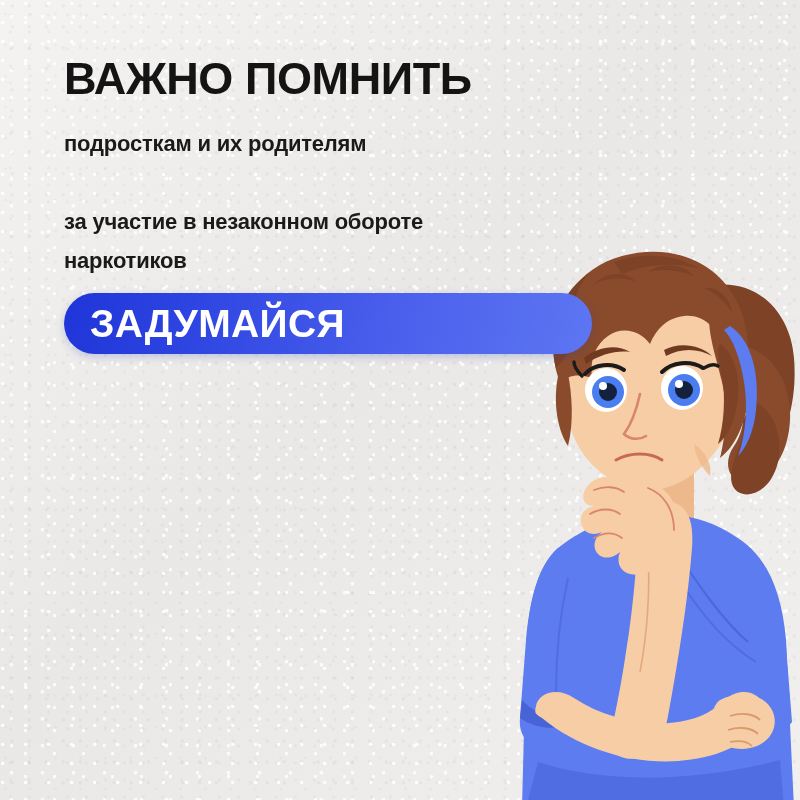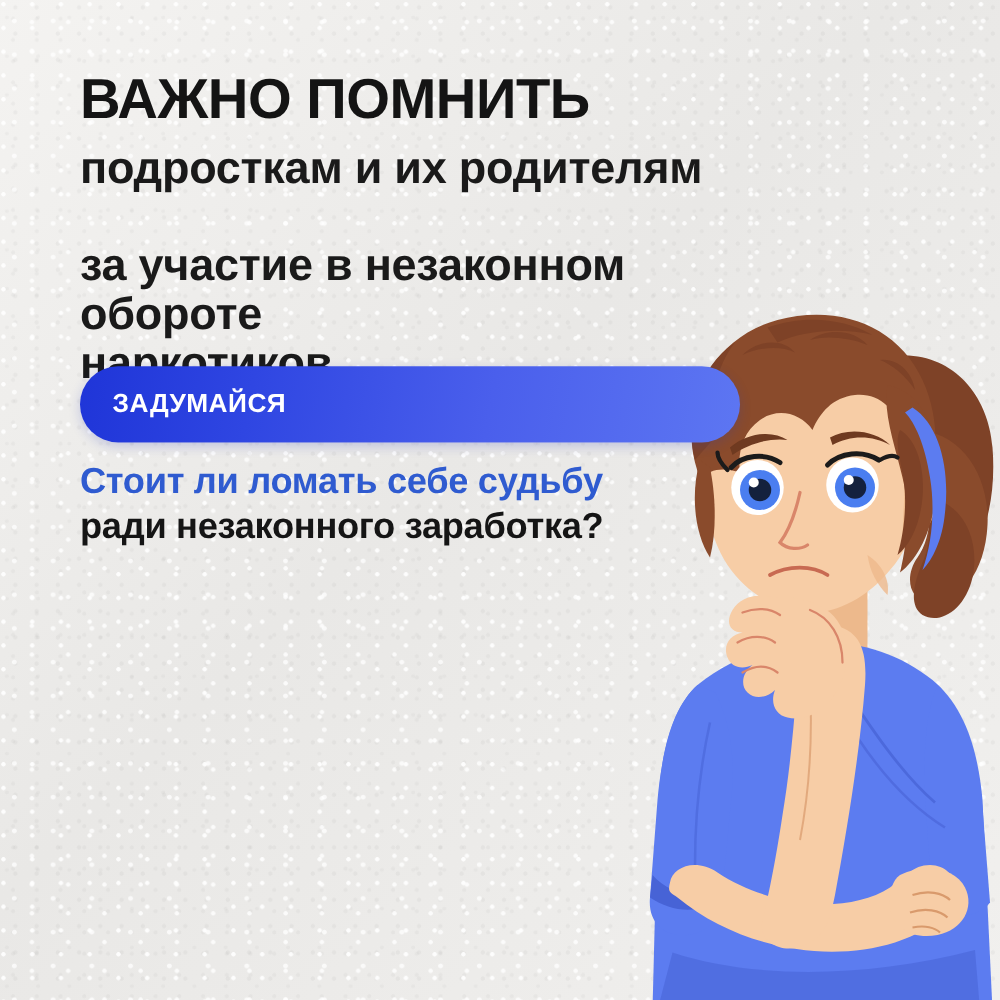--- a/index.html
+++ b/index.html
@@ -40,23 +40,23 @@
     line-height: 50px;
     font-weight: 800;
     letter-spacing: -0.4px;
     color: #141414;
     white-space: nowrap;
   }
 
   .subhead {
     position: absolute;
     left: 64px;
-    top: 114px;
+    top: 124px;
     width: 530px;
-    font-size: 36px;
+    font-size: 22px;
     line-height: 39px;
     font-weight: 700;
     color: #1a1a1a;
     letter-spacing: -0.2px;
   }
   .subhead .accent { color: #2f5bd0; }
 
   
   .banner {
     position: absolute;
@@ -67,21 +67,21 @@
     border-radius: 31px;
     background: linear-gradient(100deg, #1f35d8 0%, #2f46e2 26%, #4a5fec 62%, #5d76f2 100%);
     box-shadow: 0 3px 9px rgba(40,60,180,0.22);
     z-index: 6;
   }
   .banner-label {
     position: absolute;
     left: 26px;
     top: 50%;
     transform: translateY(-51%);
-    font-size: 21px;
+    font-size: 39px;
     font-weight: 800;
     color: #ffffff;
     letter-spacing: 0.4px;
   }
 
   .question {
     position: absolute;
     left: 64px;
     top: 367px;
     width: 520px;
@@ -153,24 +153,20 @@
     <span>подросткам и их родителям</span><br>
     <br>
     <span>за участие в незаконном обороте</span><br>
     <span>наркотиков</span>
   </div>
 
   <div class="banner">
     <span class="banner-label">ЗАДУМАЙСЯ</span>
   </div>
 
-  <div class="question">
-    <span class="accent">Стоит ли ломать себе судьбу</span><br>
-    <span>ради незаконного заработка?</span>
-  </div>
 
 
   <div class="figure">
     <svg viewBox="0 0 310 560" xmlns="http://www.w3.org/2000/svg">
       <defs>
         <clipPath id="clipBody">
           <rect x="0" y="0" width="310" height="560"></rect>
         </clipPath>
       </defs>
 

